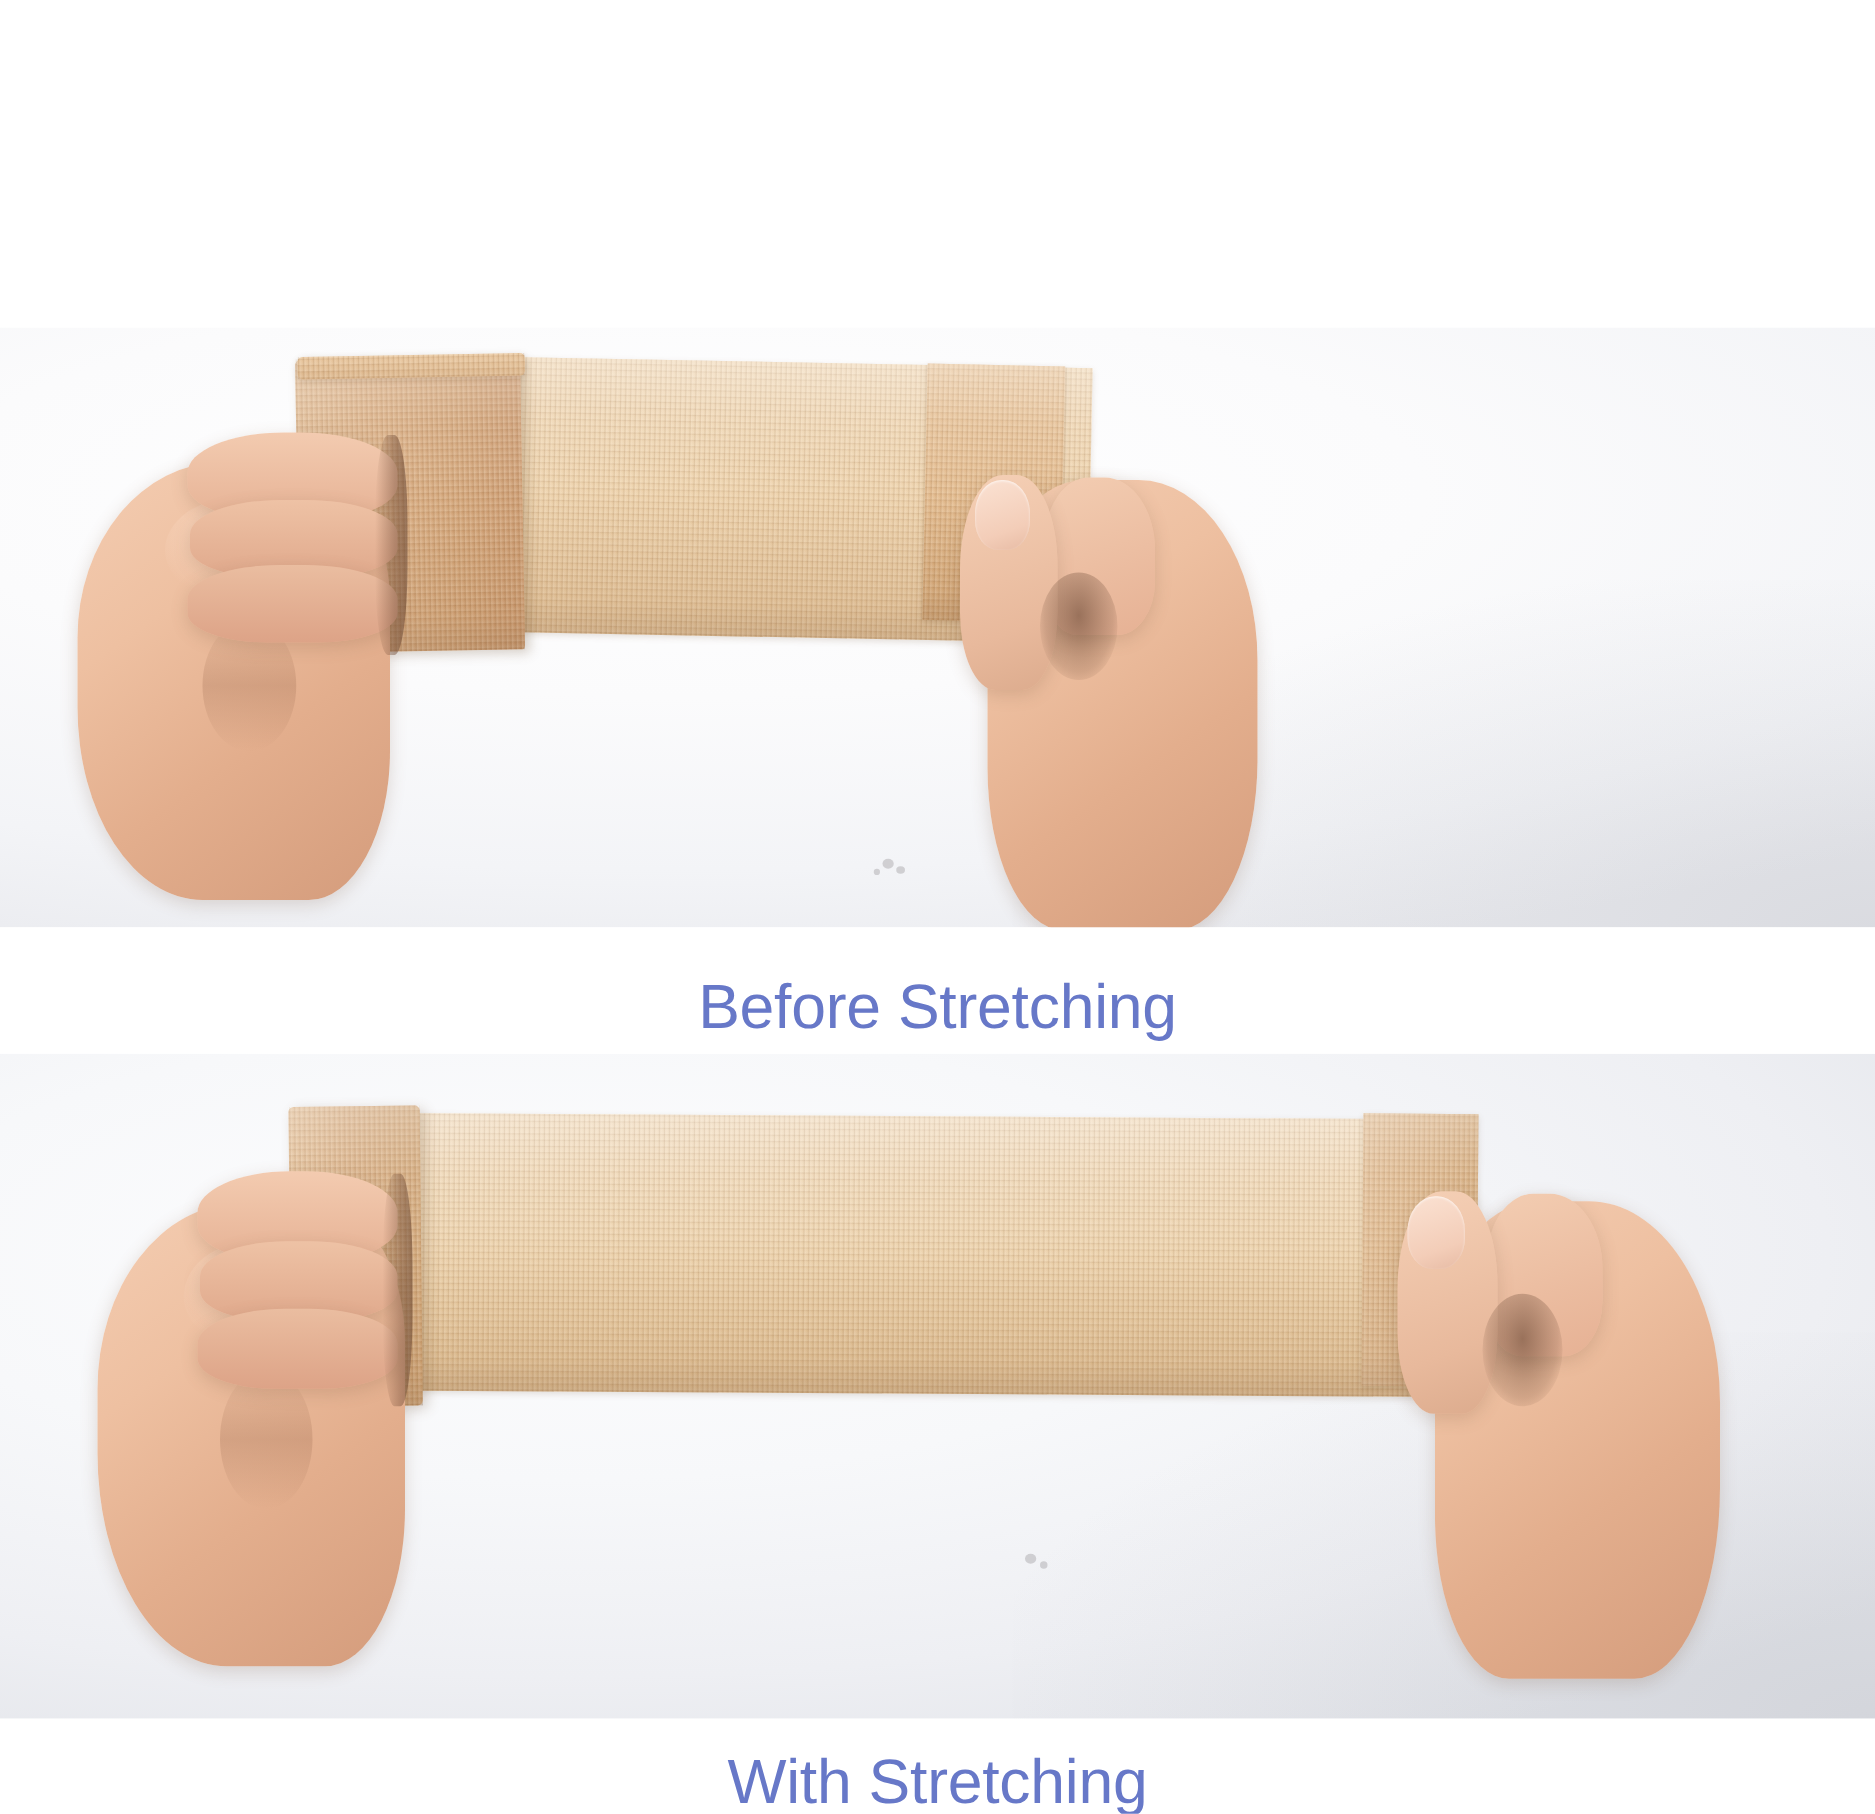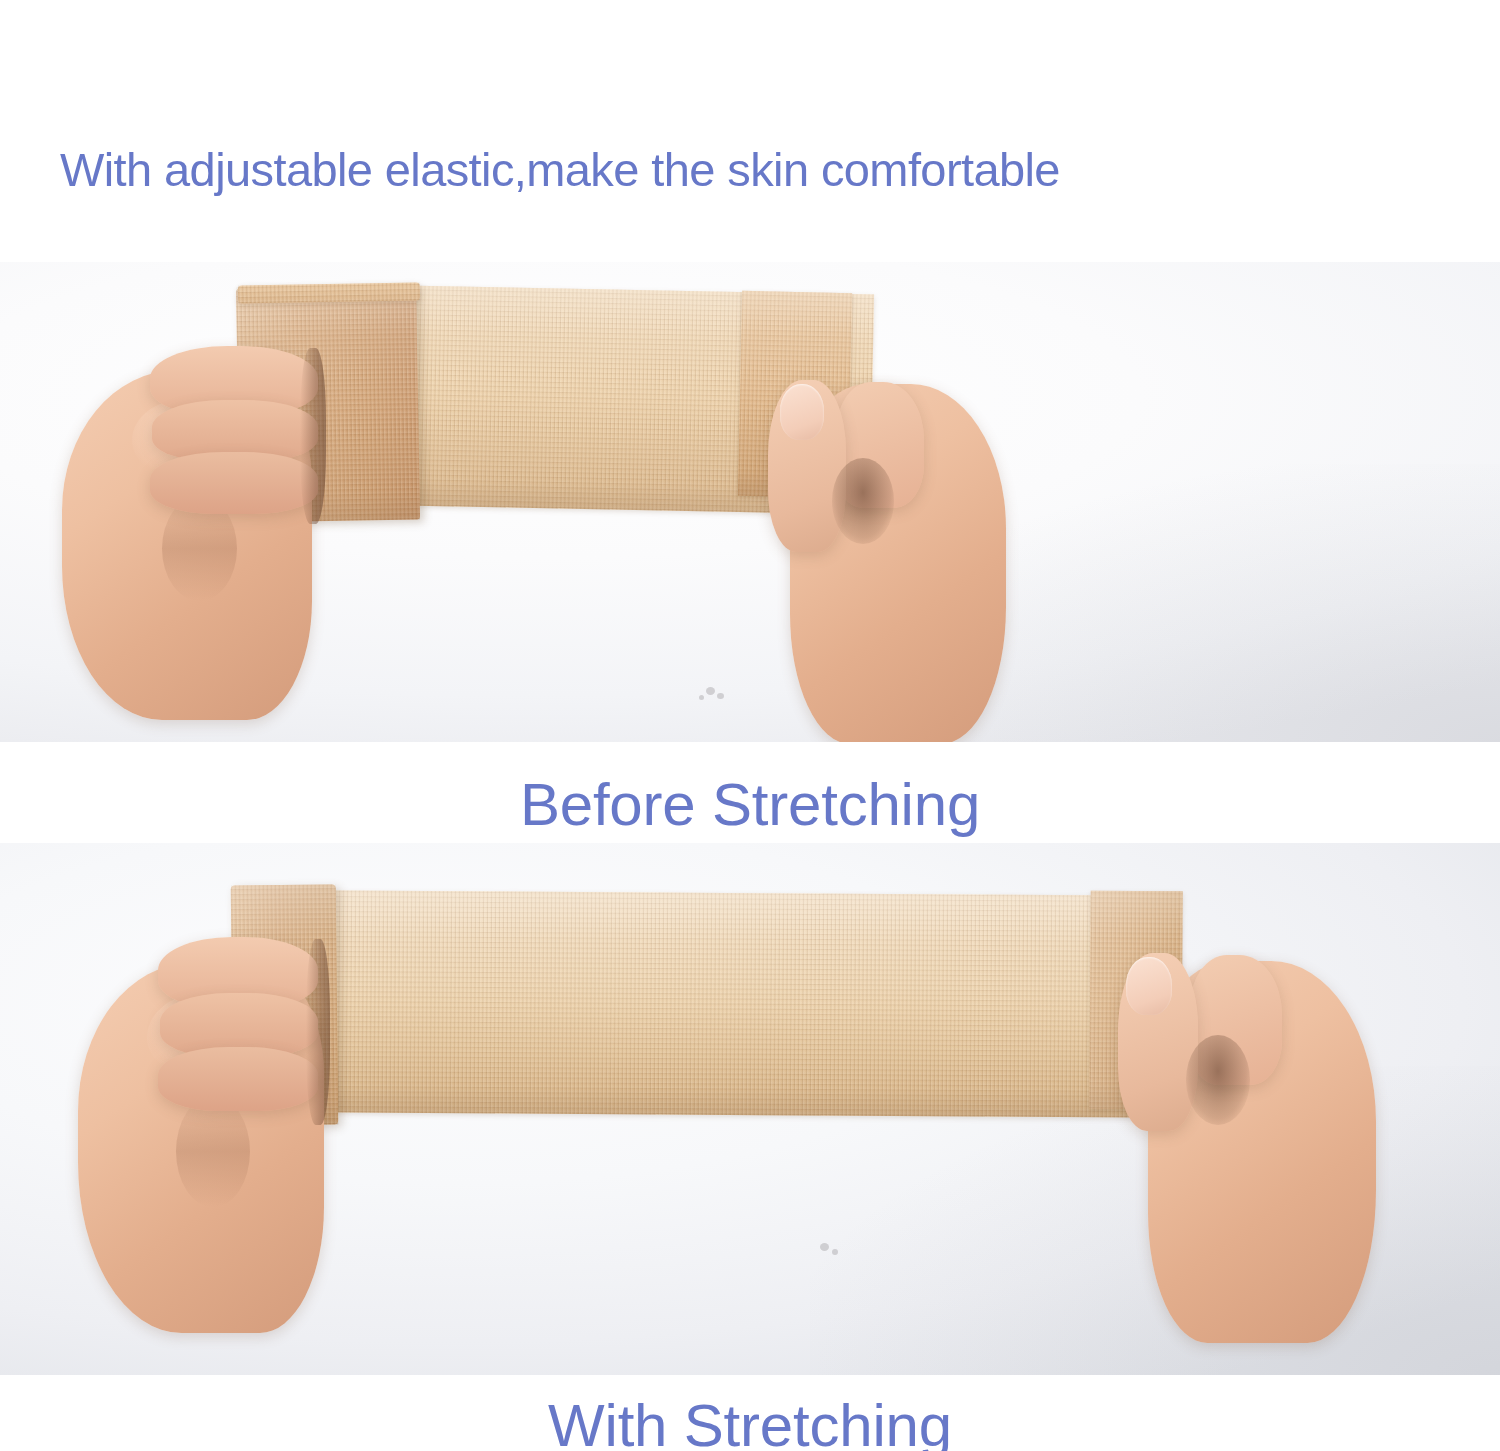--- a/index.html
+++ b/index.html
@@ -231,36 +231,35 @@
 
   
   .caption-band {
     position:absolute; left:0; width:1500px; background:#ffffff;
     display:flex; align-items:center; justify-content:center;
   }
   .cap-1 { top:742px;  height:101px; }
   .cap-2 { top:1375px; height:76px; }
   .caption-text {
     color:#6778c8;
-    font-size:60px;
+    font-size:50px;
     font-weight:400;
     letter-spacing:-0.2px;
     white-space:nowrap;
     margin-top:24px;
   }
 </style>
 </head>
 <body>
 
 <div class="page">
 
   <div class="header">
 
 
-    <div class="subtitle">With adjustable elastic,make the skin comfortable</div>
   </div>
 
   <div class="photo photo-top">
     <div class="backdrop"></div>
     <div class="shadow-br"></div>
 
     <div class="band t-flat">
       <div class="weave"></div>
       <div class="sheen"></div>
     </div>

